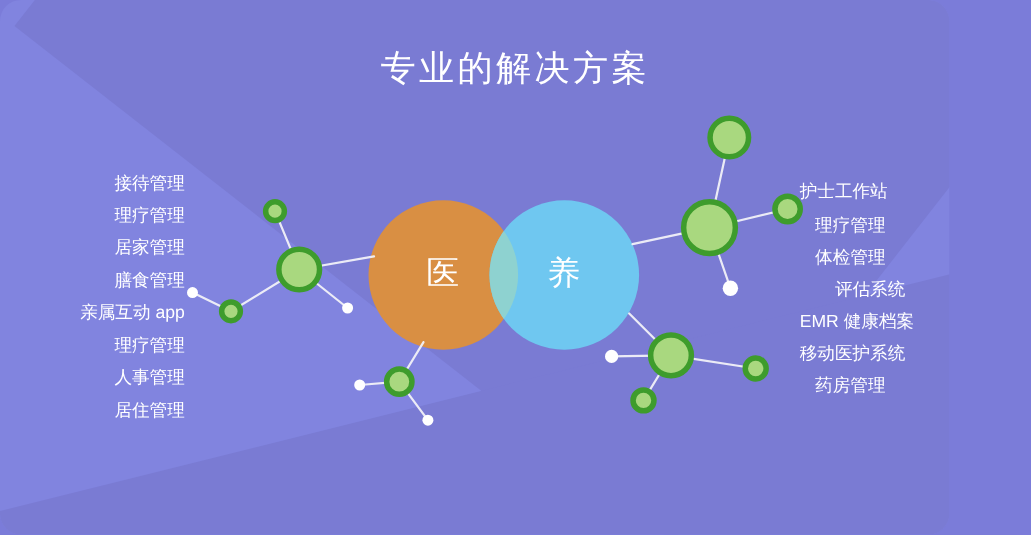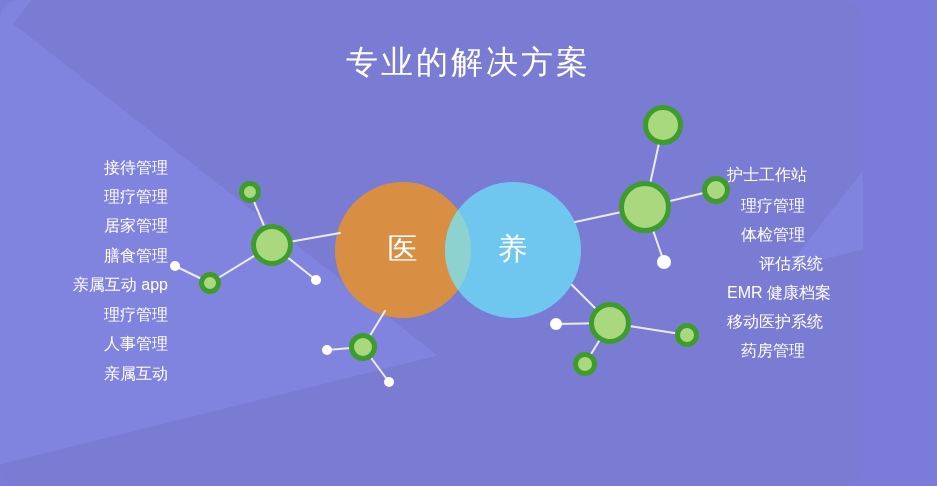--- a/index.html
+++ b/index.html
@@ -107,21 +107,21 @@
   <div class="venn-label" id="venn-label-right" style="left: 473px; top: 234px; width: 80px;">养</div>
 
   <div id="labels-left">
       <div class="lbl lbl-l" style="left: 168px; top: 168px;">接待管理</div>
       <div class="lbl lbl-l" style="left: 168px; top: 197px;">理疗管理</div>
       <div class="lbl lbl-l" style="left: 168px; top: 226px;">居家管理</div>
       <div class="lbl lbl-l" style="left: 168px; top: 256px;">膳食管理</div>
       <div class="lbl lbl-l" style="left: 168px; top: 285px;">亲属互动 app</div>
       <div class="lbl lbl-l" style="left: 168px; top: 315px;">理疗管理</div>
       <div class="lbl lbl-l" style="left: 168px; top: 344px; font-family: Liberation Serif, serif;">人事管理</div>
-      <div class="lbl lbl-l" style="left: 168px; top: 374px;">亲属互动</div>
+      <div class="lbl lbl-l" style="left: 168px; top: 374px;">居住管理</div>
     </div>
   <div id="labels-right">
       <div class="lbl lbl-r" style="left: 727px; top: 175px;">护士工作站</div>
       <div class="lbl lbl-r" style="left: 741px; top: 206px;">理疗管理</div>
       <div class="lbl lbl-r" style="left: 741px; top: 235px;">体检管理</div>
       <div class="lbl lbl-r" style="left: 759px; top: 264px;">评估系统</div>
       <div class="lbl lbl-r" style="left: 727px; top: 293px;">EMR 健康档案</div>
       <div class="lbl lbl-r" style="left: 727px; top: 322px;">移动医护系统</div>
       <div class="lbl lbl-r" style="left: 741px; top: 351px;">药房管理</div>
     </div>

